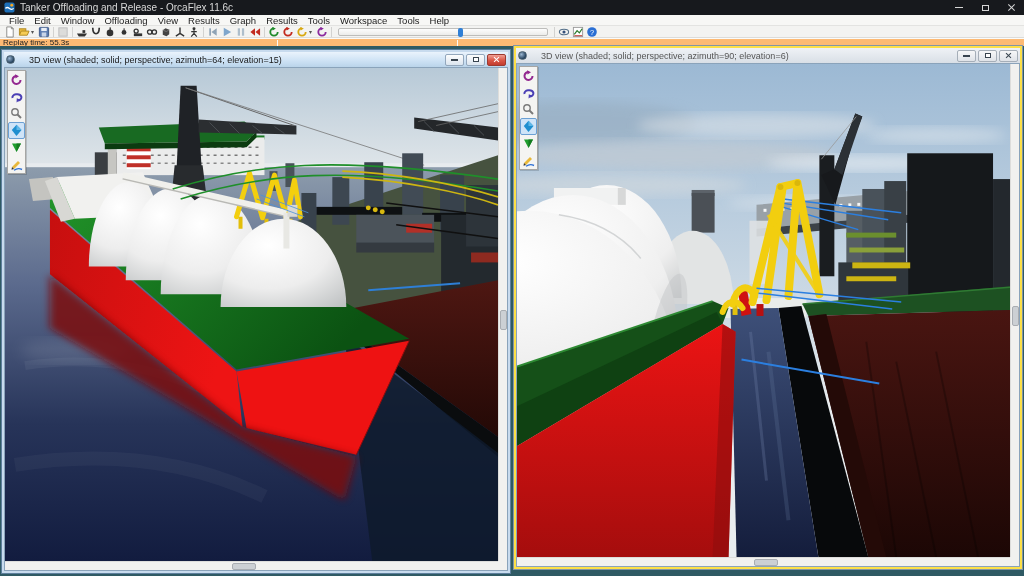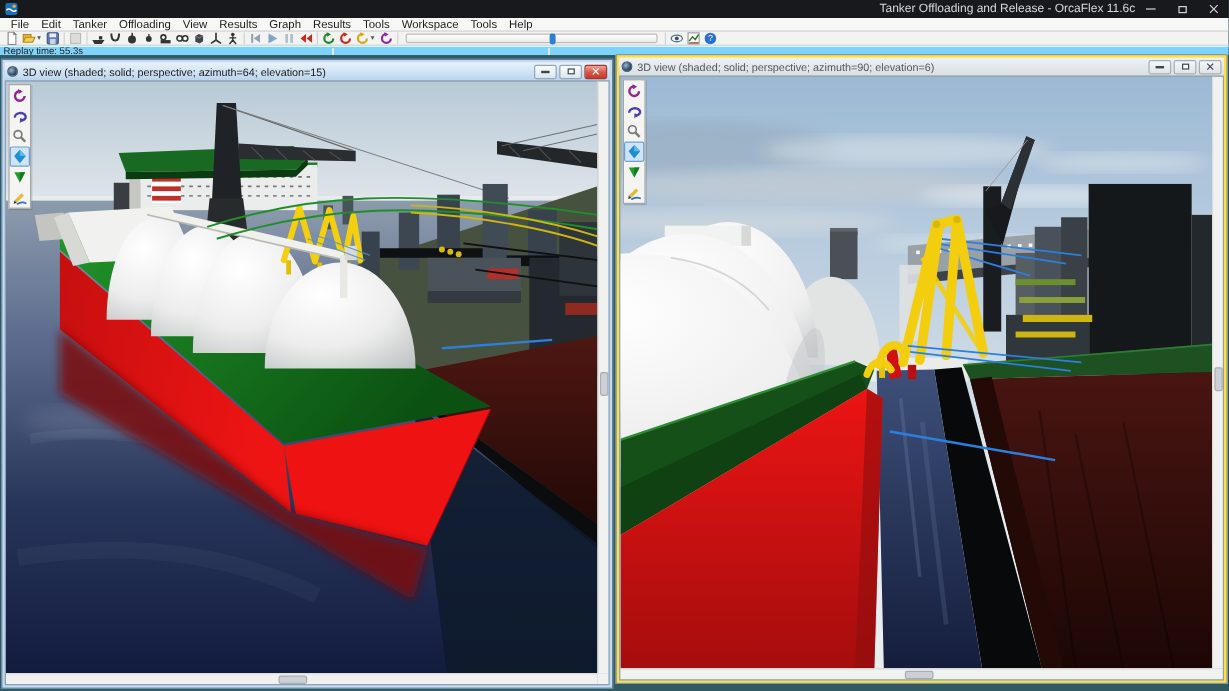--- a/index.html
+++ b/index.html
@@ -3,21 +3,21 @@
 <meta charset="utf-8">
 <style>
   html,body{margin:0;padding:0;background:#222;}
   *{box-sizing:border-box;}
   .screen{position:relative;width:1024px;height:576px;overflow:hidden;
     font-family:"Liberation Sans","DejaVu Sans",sans-serif;background:#2f5a64;}
   
   .titlebar{position:absolute;left:0;top:0;width:1024px;height:15px;background:#17191d;
     display:flex;align-items:center;color:#d9d9d9;font-size:10px;}
   .titlebar .appicon{width:11px;height:11px;margin:0 5px 0 4px;}
-  .titlebar .apptitle{flex:1;white-space:nowrap;overflow:hidden;text-align:right;}
+  .titlebar .apptitle{flex:1;white-space:nowrap;overflow:hidden;}
   .winctl{display:flex;height:100%;}
   .winctl .ctl{width:26px;height:100%;display:flex;align-items:center;justify-content:center;}
   .g-min{width:8px;height:1px;background:#d6d6d6;}
   .g-max{width:7px;height:6px;border:1px solid #d6d6d6;}
   .g-close{position:relative;width:9px;height:9px;}
   .g-close::before,.g-close::after{content:"";position:absolute;left:4px;top:0;width:1px;height:9px;background:#d6d6d6;}
   .g-close::before{transform:rotate(45deg);}.g-close::after{transform:rotate(-45deg);}
   
   .menubar{position:absolute;left:0;top:15px;width:1024px;height:11px;background:#f7f7f5;
     display:flex;align-items:center;font-size:9.5px;color:#1b1b1b;padding-left:4px;border-bottom:1px solid #e3e3e1;}
@@ -25,35 +25,35 @@
   
   .toolbar{position:absolute;left:0;top:26px;width:1024px;height:12px;background:#f3f3f1;
     display:flex;align-items:center;padding-left:3px;border-bottom:1px solid #dcdcda;}
   .tbtn{width:14px;height:12px;display:flex;align-items:center;justify-content:center;}
   .tsep{width:1px;height:10px;background:#d2d2d0;margin:0 2px;}
   .caret{font-size:6px;color:#555;width:6px;line-height:12px;}
   .slider{position:relative;width:210px;height:8px;margin:0 4px;background:linear-gradient(#fdfdfd,#ececea);
     border:1px solid #bdbdbb;border-radius:2px;}
   .slider .thumb{position:absolute;top:-1px;width:5px;height:9px;background:#2f7fd6;border-radius:2px;}
   
-  .replaybar{position:absolute;left:0;top:38px;width:1024px;height:8px;background:#7dd3fc;
+  .replaybar{position:absolute;left:0;top:38px;width:1024px;height:8px;background:#fdba74;
     font-size:8px;color:#222;border-top:1px solid #fbfbf9;}
   .replaybar .rtext{position:absolute;left:3px;top:0px;line-height:8px;}
   .rdiv{position:absolute;top:1px;width:1px;height:6px;background:#d0d0ce;border-right:1px solid #fafaf8;}
   
   .mdi{position:absolute;left:0;top:46px;width:1024px;height:530px;background:#2f5a64;}
   .child{position:absolute;width:510px;height:525px;border:1px solid #5d7f9c;padding:2px;}
   .child.active{background:#c8dbee;}
   .child.inactive{background:#fde047;border-color:#8296a8;}
   .ctitle{height:15px;display:flex;align-items:center;font-size:9px;}
   .child.active .ctitle{background:linear-gradient(#eaf3fc,#cfe3f5 55%,#bad4ea);color:#191919;}
   .child.inactive .ctitle{background:linear-gradient(#eff2f6,#d9dfe6);color:#565656;}
   .ctitle .cicon{width:9px;height:9px;margin:0 4px 0 2px;border-radius:50%;
     background:radial-gradient(circle at 35% 35%,#9ab6d0,#23405c 70%);border:1px solid #4a606f;}
-  .ctitle .ctext{flex:1;white-space:nowrap;overflow:hidden;}
+  .ctitle .ctext{flex:1;white-space:nowrap;overflow:hidden;margin-left:10px;}
   .cbtn{width:19px;height:12px;margin-right:2px;border:1px solid #93a7bc;border-radius:2px;
     background:linear-gradient(#fdfdfd,#dbe5ef);display:flex;align-items:center;justify-content:center;}
   .child.inactive .cbtn{border-color:#a5aeb8;background:linear-gradient(#f6f7f8,#dfe3e8);}
   .cbtn.close-active{background:linear-gradient(#f0a095,#d95545 55%,#c23b2e);border-color:#9c3a30;}
   .cw-min{width:7px;height:2px;background:#38444f;}
   .cw-restore{width:6px;height:5px;border:1px solid #38444f;background:#fff;}
   .cw-close{position:relative;width:7px;height:7px;}
   .cw-close::before,.cw-close::after{content:"";position:absolute;left:3px;top:0;width:1px;height:7px;background:#38444f;}
   .cw-close::before{transform:rotate(45deg);}.cw-close::after{transform:rotate(-45deg);}
   .close-active .cw-close::before,.close-active .cw-close::after{background:#fff;}
@@ -93,21 +93,21 @@
         </span>
       <span class="ctl">
           <span class="g-close"></span>
         </span>
     </div>
   </div>
 
   <div class="menubar">
     <span class="mi">File</span>
     <span class="mi">Edit</span>
-    <span class="mi">Tanker</span>
+    <span class="mi">Window</span>
     <span class="mi">Offloading</span>
     <span class="mi">View</span>
     <span class="mi">Results</span>
     <span class="mi">Graph</span>
     <span class="mi">Results</span>
     <span class="mi">Tools</span>
     <span class="mi">Workspace</span>
     <span class="mi">Tools</span>
     <span class="mi">Help</span>
   </div>

